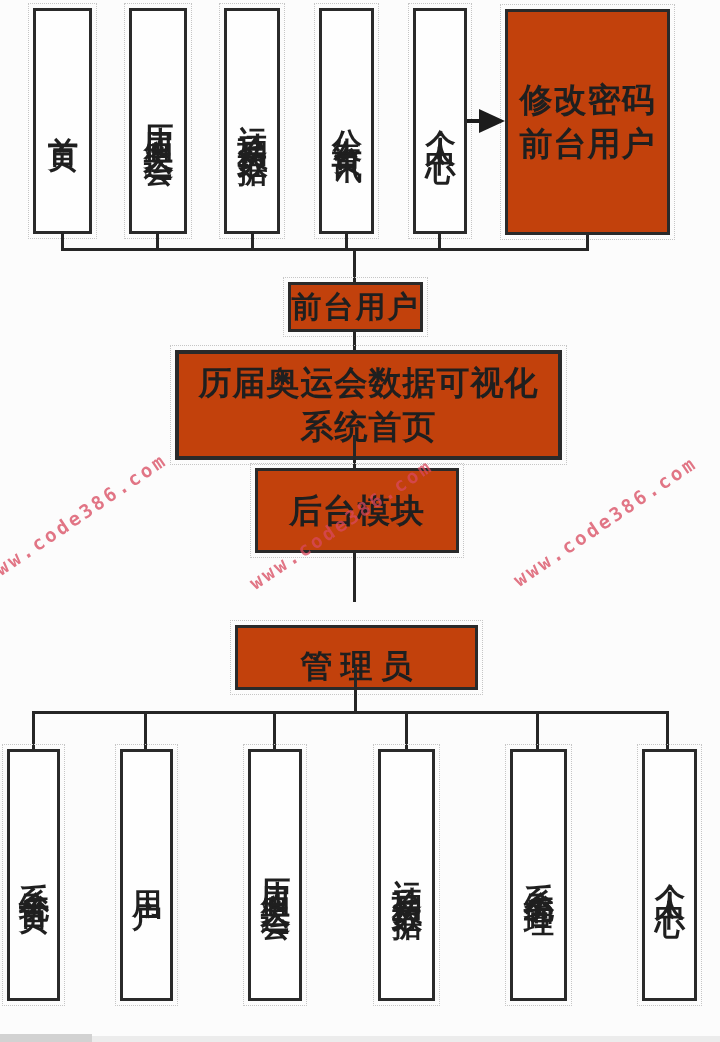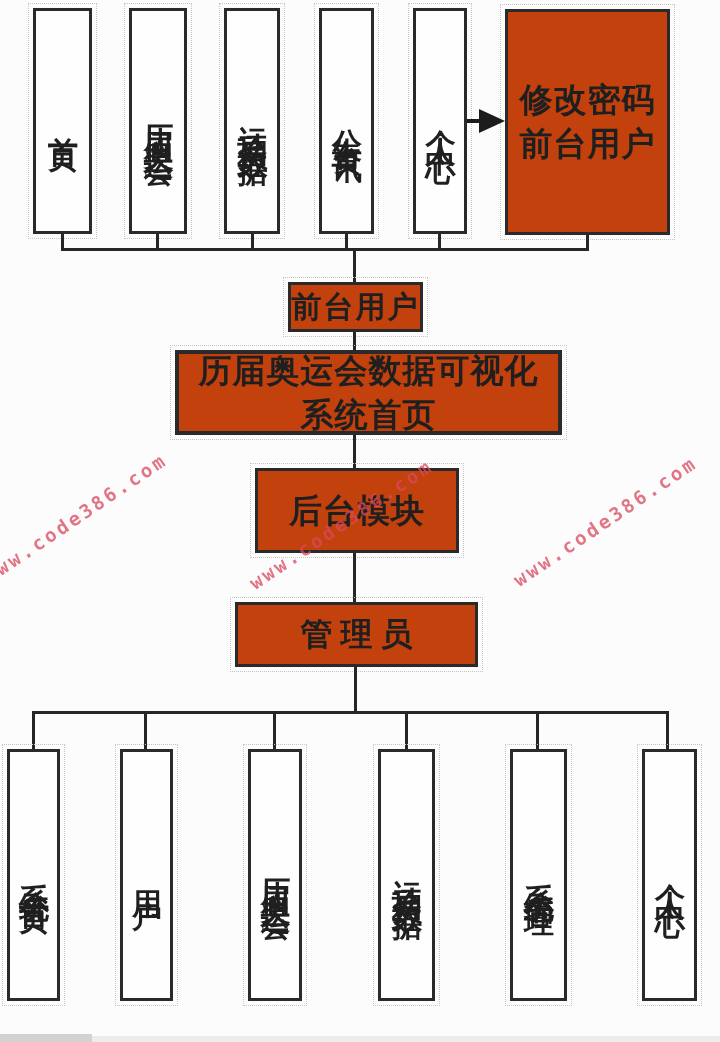--- a/index.html
+++ b/index.html
@@ -108,34 +108,34 @@
   <div class="vline" style="left:586px; top:235px; height:15px;"></div>
   <div class="hline" style="left:61px;  top:248px; width:528px;"></div>
   <div class="vline" style="left:353px; top:248px; height:36px;"></div>
 
   <div class="hbox" style="left:288px; top:282px; width:135px; height:50px; font-size:30px; letter-spacing:2px;">
     <span class="tline">前台用户</span>
   </div>
 
   <div class="vline" style="left:353px; top:332px; height:18px;"></div>
 
-  <div class="hbox" style="left:175px; top:350px; width:387px; height:85px; font-size:33px; letter-spacing:1px; border-width:4px;">
+  <div class="hbox" style="left:175px; top:350px; width:387px; height:110px; font-size:33px; letter-spacing:1px; border-width:4px;">
     <span class="tline">历届奥运会数据可视化</span>
     <span class="tline">系统首页</span>
   </div>
 
   <div class="vline" style="left:353px; top:435px; height:33px;"></div>
 
   <div class="hbox" style="left:255px; top:468px; width:204px; height:85px; font-size:33px; letter-spacing:1px;">
     <span class="tline">后台模块</span>
   </div>
 
   <div class="vline" style="left:353px; top:553px; height:49px;"></div>
 
-  <div class="hbox" style="left:235px; top:602px; width:243px; height:65px; font-size:32px; letter-spacing:8px; text-indent:8px;">
+  <div class="hbox" style="left:235px; top:625px; width:243px; height:65px; font-size:32px; letter-spacing:8px; text-indent:8px;justify-content:flex-end;">
     <span class="tline">管理员</span>
   </div>
 
   <div class="vline" style="left:354px; top:667px; height:47px;"></div>
   <div class="hline" style="left:32px;  top:711px; width:637px;"></div>
   <div class="vline" style="left:32px;  top:711px; height:38px;"></div>
   <div class="vline" style="left:144px; top:711px; height:38px;"></div>
   <div class="vline" style="left:273px; top:711px; height:38px;"></div>
   <div class="vline" style="left:405px; top:711px; height:38px;"></div>
   <div class="vline" style="left:536px; top:711px; height:38px;"></div>

